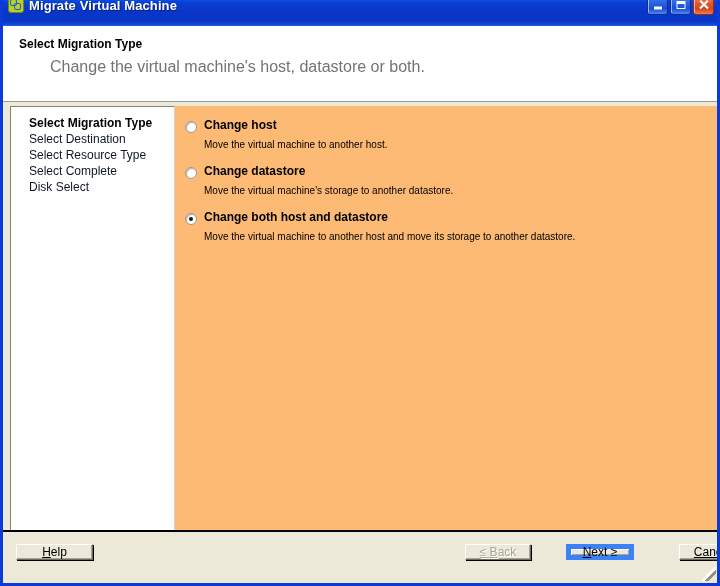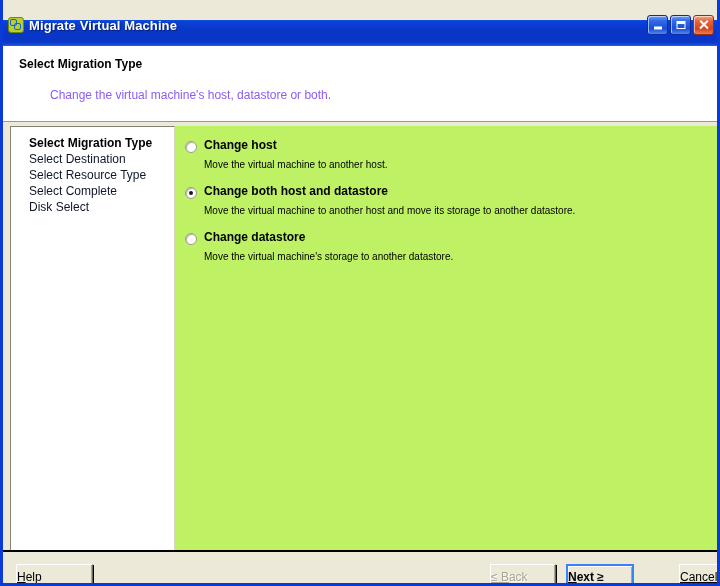--- a/index.html
+++ b/index.html
@@ -27,21 +27,20 @@
   .titlebar {
     position: relative;
     height: 26px;
     background: linear-gradient(to bottom,
         #0e4fe0 0%, #0a40d6 8%, #0a36c8 42%,
         #0a36c8 82%, #1248d6 94%, #2a66e8 100%);
     display: flex;
     align-items: center;
     padding: 0 2px 16px 5px;
     box-sizing: border-box;
-    margin-top: 20px;
   }
   .title-icon {
     width: 16px;
     height: 16px;
     flex: 0 0 16px;
     position: relative;
     margin-right: 5px;
   }
   .title-icon .sq {
     position: absolute;
@@ -109,23 +108,23 @@
     box-sizing: border-box;
     padding: 11px 0 0 16px;
     border-bottom: 1px solid #9a9a8c;
   }
   .header-title {
     font-size: 12px;
     font-weight: bold;
     color: #000000;
   }
   .header-sub {
-    font-size: 12px;
-    color: #8b5cf6;
-    margin-top: 17px;
+    font-size: 16px;
+    color: #737373;
+    margin-top: 7px;
     padding-left: 31px;
   }
 
   
   .body {
     position: relative;
     height: 428px;
     background: #ece9d8;
     box-sizing: border-box;
     padding: 4px 0 0 7px;
@@ -150,21 +149,21 @@
     margin-bottom: 0px;
     white-space: nowrap;
   }
   .nav-item.active {
     color: #000000;
     font-weight: bold;
   }
 
   .content {
     flex: 1 1 auto;
-    background: #bef264;
+    background: #fdba74;
     box-sizing: border-box;
     padding: 12px 0 0 10px;
   }
 
   .opt { margin-bottom: 14px; }
   .opt-row { display: flex; align-items: flex-start; }
   .radio {
     width: 12px; height: 12px;
     flex: 0 0 12px;
     border-radius: 50%;
@@ -206,47 +205,47 @@
   }
   .footer {
     height: 50px;
     background: #ece9d8;
     position: relative;
     box-sizing: border-box;
   }
   .btn {
     position: absolute;
     top: 12px;
-    height: 25px;
+    height: 16px;
     box-sizing: border-box;
     background: #ece9d8;
     border: 1px solid;
     border-color: #ffffff #ururu #838273 #ffffff;
     border-top-color: #ffffff;
     border-left-color: #ffffff;
     border-right-color: #6c6a5d;
     border-bottom-color: #6c6a5d;
     box-shadow: inset -1px -1px 0 #a7a595, 1px 1px 0 #000000;
     font-family: "Liberation Sans", sans-serif;
     font-size: 12px;
     color: #000000;
     display: flex;
     align-items: center;
+    justify-content: center;
     cursor: default;
   }
   .btn.default {
-    border: 2px solid #3b82f6;
+    border: 5px solid #3b82f6;
     box-shadow: inset 1px 1px 0 #ffffff, inset -1px -1px 0 #a7a595;
-    font-weight: bold;
   }
   .btn.disabled { color: #a7a595; text-shadow: 1px 1px 0 #ffffff; }
   .u { text-decoration: underline; }
 
   #btn-help   { left: 13px;  width: 77px; }
-  #btn-back   { left: 487px; width: 66px; }
+  #btn-back   { left: 462px; width: 66px; }
   #btn-next   { left: 563px; width: 68px; }
   #btn-cancel { left: 676px; width: 67px; text-decoration: underline; }
 
   .grip {
     position: absolute;
     right: 1px; bottom: 1px;
     width: 14px; height: 14px;
     background:
       linear-gradient(135deg, transparent 0 46%, #ffffff 46% 58%, transparent 58%),
       linear-gradient(135deg, transparent 0 60%, #8a8878 60% 72%, transparent 72%);
@@ -298,34 +297,34 @@
       <div class="opt">
         <div class="opt-row">
           <span class="radio"></span>
           <span class="opt-label">Change host</span>
         </div>
         <div class="opt-desc">Move the virtual machine to another host.</div>
       </div>
 
       <div class="opt">
         <div class="opt-row">
+          <span class="radio"></span>
+          <span class="opt-label">Change datastore</span>
+        </div>
+        <div class="opt-desc">Move the virtual machine's storage to another datastore.</div>
+      </div>
+
+      <div class="opt">
+        <div class="opt-row">
           <span class="radio checked"></span>
           <span class="opt-label">Change both host and datastore</span>
         </div>
         <div class="opt-desc">Move the virtual machine to another host and move its storage to another datastore.</div>
       </div>
 
-      <div class="opt">
-        <div class="opt-row">
-          <span class="radio"></span>
-          <span class="opt-label">Change datastore</span>
-        </div>
-        <div class="opt-desc">Move the virtual machine's storage to another datastore.</div>
-      </div>
-
     </div>
   </div>
 
   <div class="footer-sep"></div>
 
   <div class="footer">
     <div class="btn" id="btn-help">
       <span><span class="u">H</span><span>elp</span></span>
     </div>
     <div class="btn disabled" id="btn-back">

